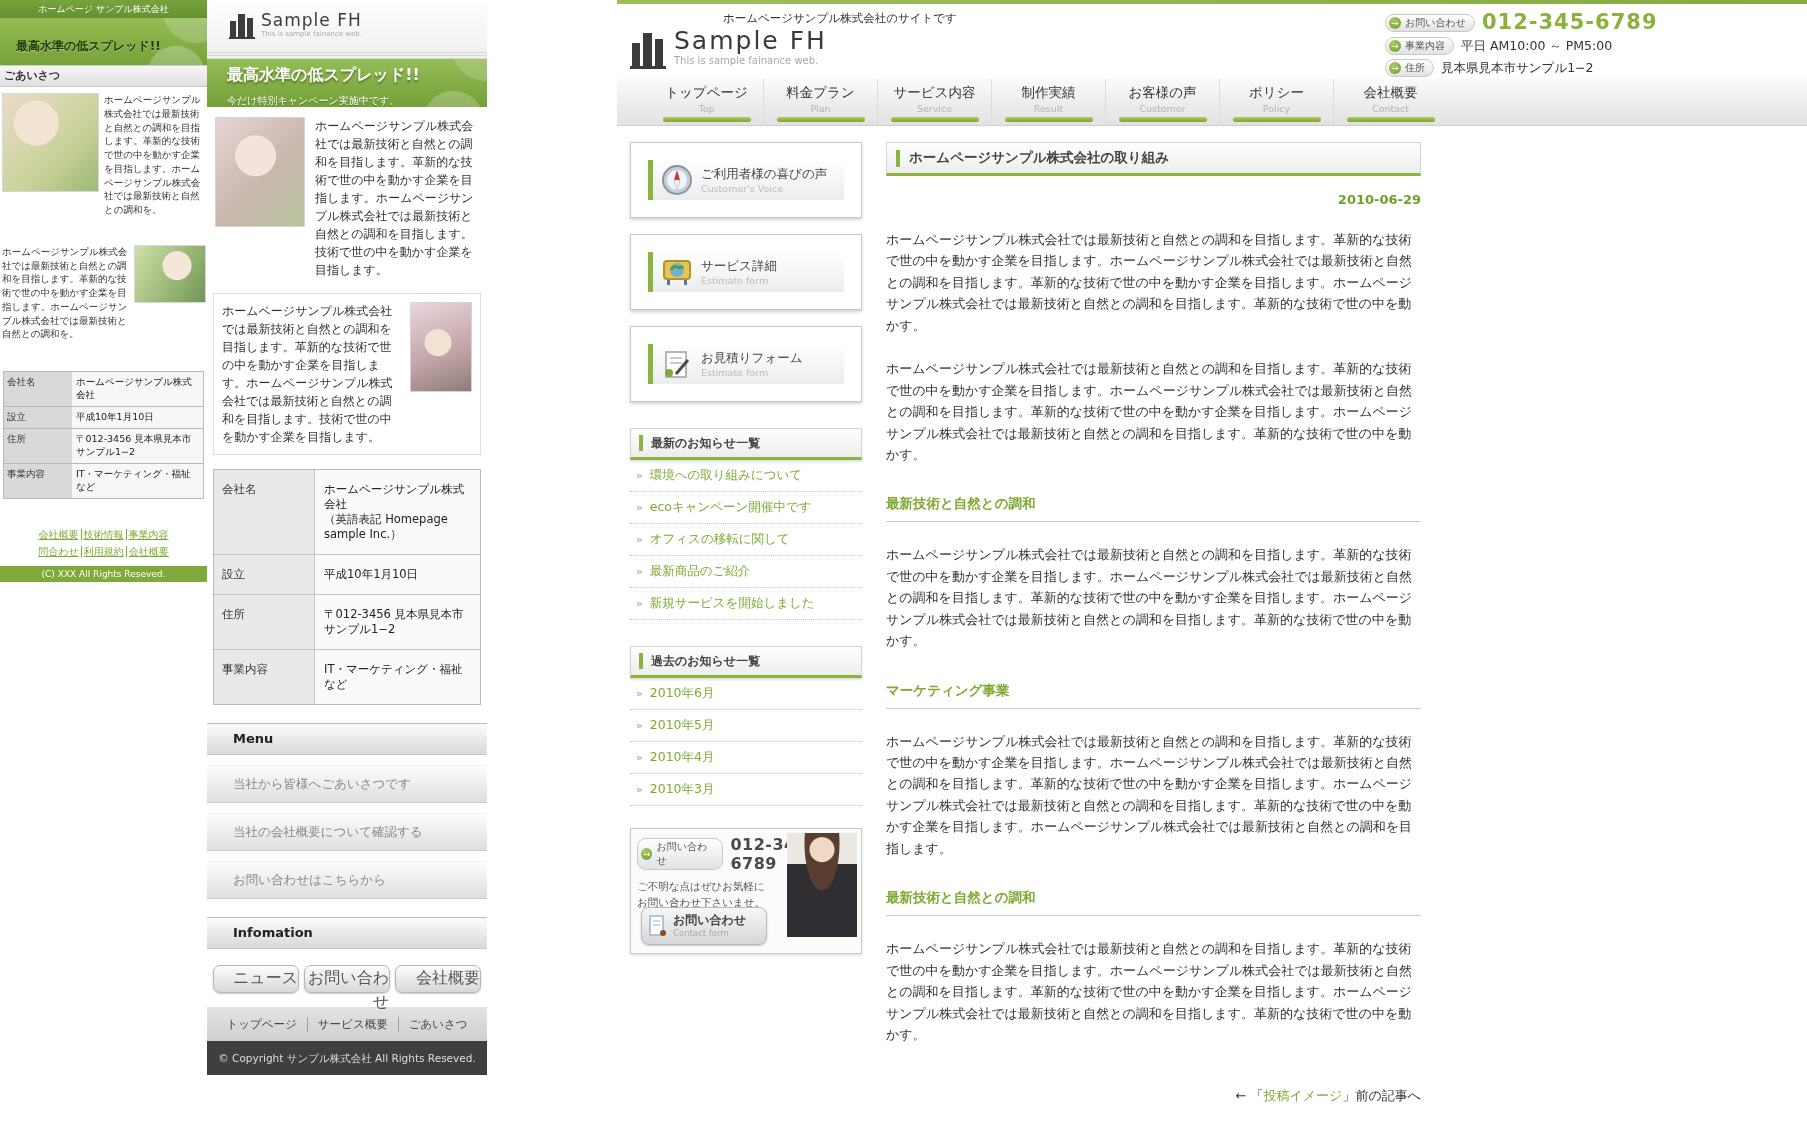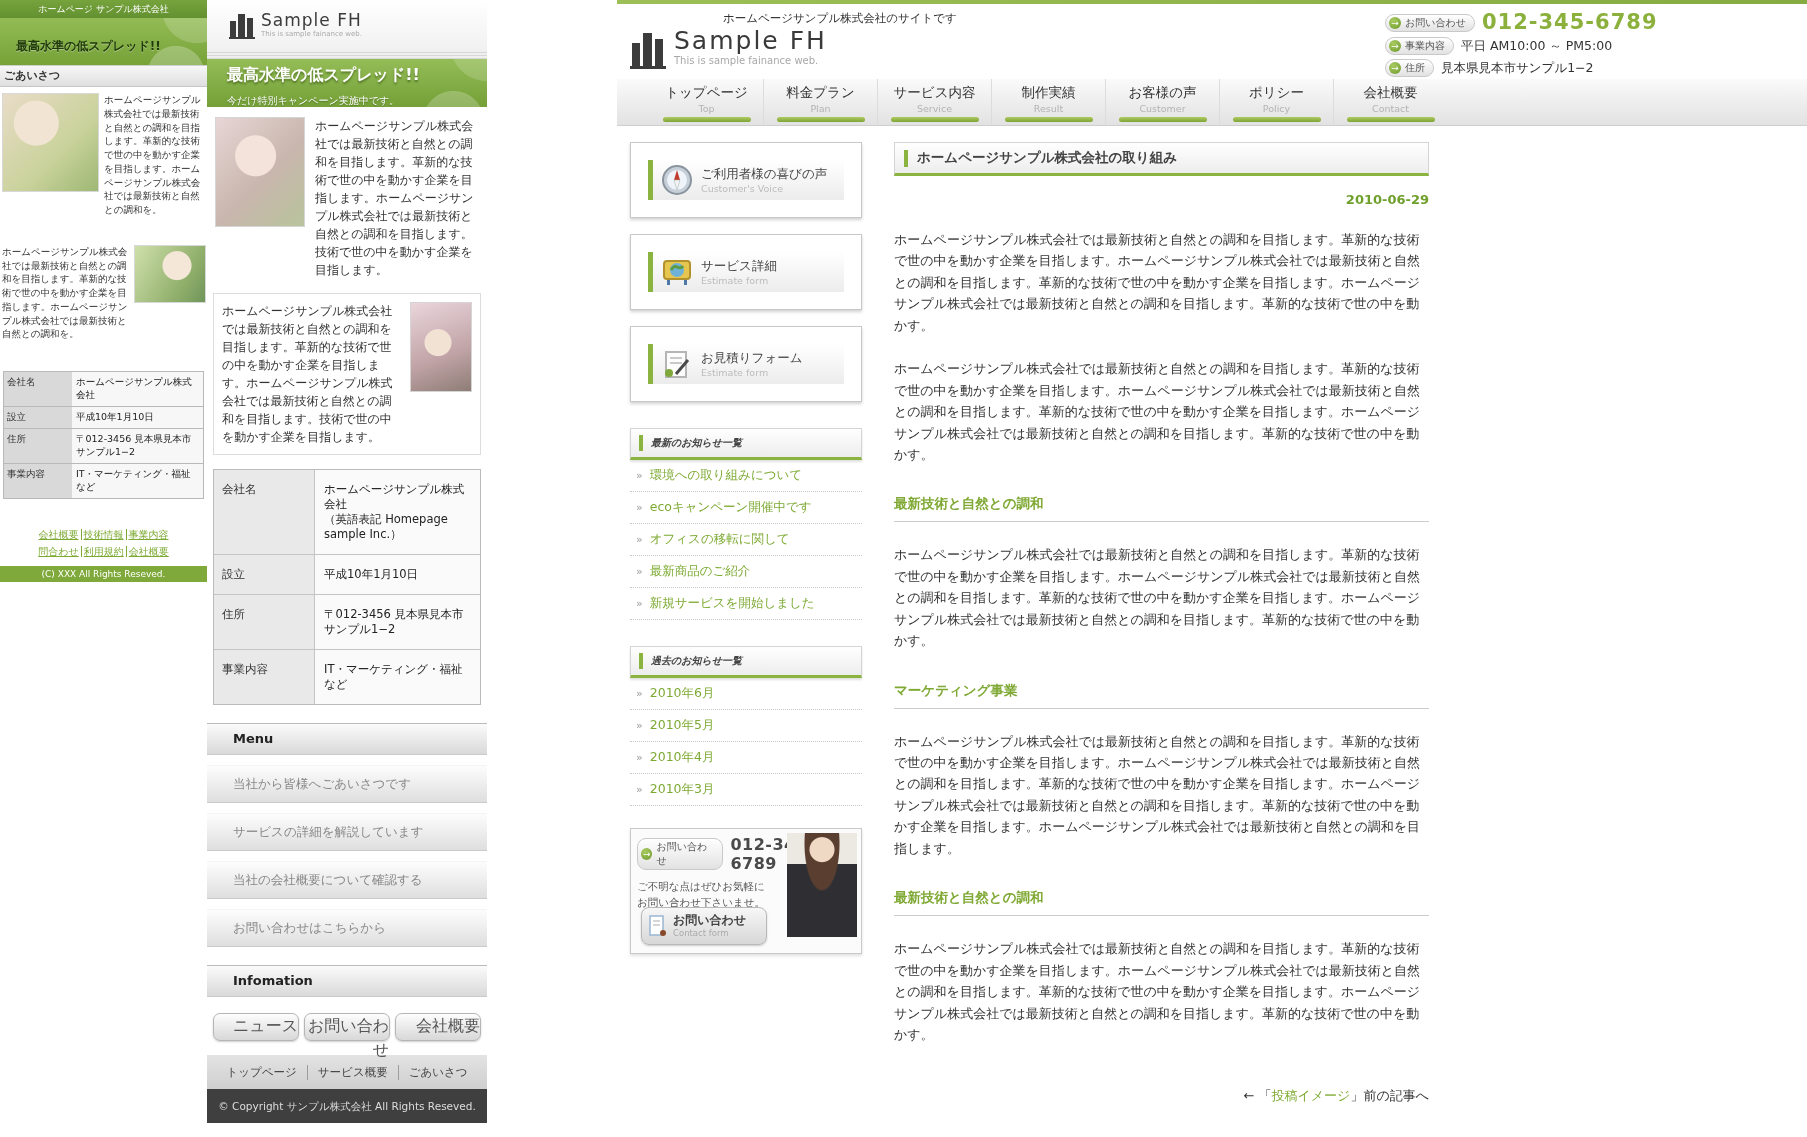--- a/index.html
+++ b/index.html
@@ -118,41 +118,41 @@
   .sbtn-in{display:flex;align-items:center;background:linear-gradient(#ffffff,#ececec);
     border-left:5px solid #8ab43f;height:40px;padding-left:8px;}
   .sbtn-ic{flex:none;margin-right:8px;}
   .sbtn-label{font-size:12.5px;color:#444;}
   .sbtn-sub{font-size:9.5px;color:#bcbcbc;}
   .newsbox{margin-top:26px;}
   .newshead{border:1px solid #d4d4d4;border-bottom:3px solid #8ab43f;
     background:linear-gradient(#ffffff,#ededed);display:flex;align-items:center;height:28px;
     box-shadow:0 2px 2px rgba(0,0,0,.12);}
   .newshead .gbar{width:4px;height:16px;background:#8ab43f;margin:0 8px 0 8px;}
-  .newshead .nh-t{font-size:10px;font-weight:bold;color:#444;font-style:italic;}
+  .newshead .nh-t{font-size:12px;font-weight:bold;color:#444;}
   .newsitem{display:flex;align-items:center;border-bottom:1px dotted #c9c9c9;
     padding:7px 2px 7px 6px;font-size:12.5px;color:#7daa33;cursor:pointer;}
   .newsitem .chv{color:#999;margin-right:7px;font-size:11px;}
   .cbox{margin-top:22px;border:1px solid #c9c9c9;background:#fbfbfb;padding:6px;position:relative;
     height:112px;box-shadow:0 2px 3px rgba(0,0,0,.12);}
   .cbox-top{display:flex;align-items:center;}
   .cbox-phone{font-size:16px;font-weight:bold;color:#4a4a4a;letter-spacing:.5px;}
   .cbox-note{font-size:10.5px;color:#555;margin-top:6px;line-height:1.5;}
   .cbox-btn{position:absolute;left:10px;bottom:8px;width:118px;height:36px;border-radius:8px;
     background:linear-gradient(#f7f7f7,#d7d7d7);border:1px solid #b9b9b9;display:flex;
     align-items:center;padding-left:6px;cursor:pointer;box-shadow:0 1px 2px rgba(0,0,0,.2);}
   .cbox-btn .cb-t{margin-left:5px;}
   .cb-l{font-size:12px;font-weight:bold;color:#444;line-height:1.1;}
   .cb-s{font-size:8.5px;color:#aaa;}
   .d-woman{position:absolute;right:4px;top:4px;width:70px;height:104px;
     background:
       radial-gradient(circle at 50% 16%,#f0d9c4 0 12px,transparent 13px),
       radial-gradient(ellipse at 50% 10%,#5a3f30 0 17px,transparent 18px),
       linear-gradient(180deg,#ece8e2 0 30%,#2f2f33 30% 100%);}
-  .d-main{width:535px;margin-left:32px;}
+  .d-main{width:535px;margin-left:24px;}
   .art-title{margin-top:16px;border:1px solid #d4d4d4;border-bottom:3px solid #8ab43f;
     background:linear-gradient(#ffffff,#ededed);display:flex;align-items:center;height:30px;}
   .art-title .gbar{width:4px;height:17px;background:#8ab43f;margin:0 9px;}
   .art-title .at-t{font-size:13.5px;font-weight:bold;color:#444;}
   .art-date{text-align:right;font-size:13px;font-weight:bold;color:#6fa02c;margin-top:16px;}
   .art-p{font-size:13px;line-height:1.65;color:#333;margin-top:22px;}
   .art-h3{font-size:13.5px;font-weight:bold;color:#7fa934;margin-top:30px;
     padding-bottom:8px;border-bottom:1px solid #ccc;}
   .art-prev{text-align:right;font-size:13px;color:#333;margin-top:42px;cursor:pointer;}
   .art-prev .pname{color:#7daa33;}
@@ -246,21 +246,20 @@
       <div class="t-th">住所</div>
       <div class="t-td">〒012-3456 見本県見本市サンプル1−2</div>
     </div>
     <div class="t-row">
       <div class="t-th">事業内容</div>
       <div class="t-td">IT・マーケティング・福祉など</div>
     </div>
   </div>
   <div class="t-menuhead">Menu</div>
   <div class="t-menuitem">当社から皆様へごあいさつです</div>
-  <div class="t-menuitem">サービスの詳細を解説しています</div>
   <div class="t-menuitem">当社の会社概要について確認する</div>
   <div class="t-menuitem">お問い合わせはこちらから</div>
   <div class="t-menuhead">Infomation</div>
   <div class="t-buttons">
     <div class="t-btn">ニュース</div>
     <div class="t-btn">お問い合わせ</div>
     <div class="t-btn">会社概要</div>
   </div>
   <div class="t-footnav">
     <span>トップページ</span>

